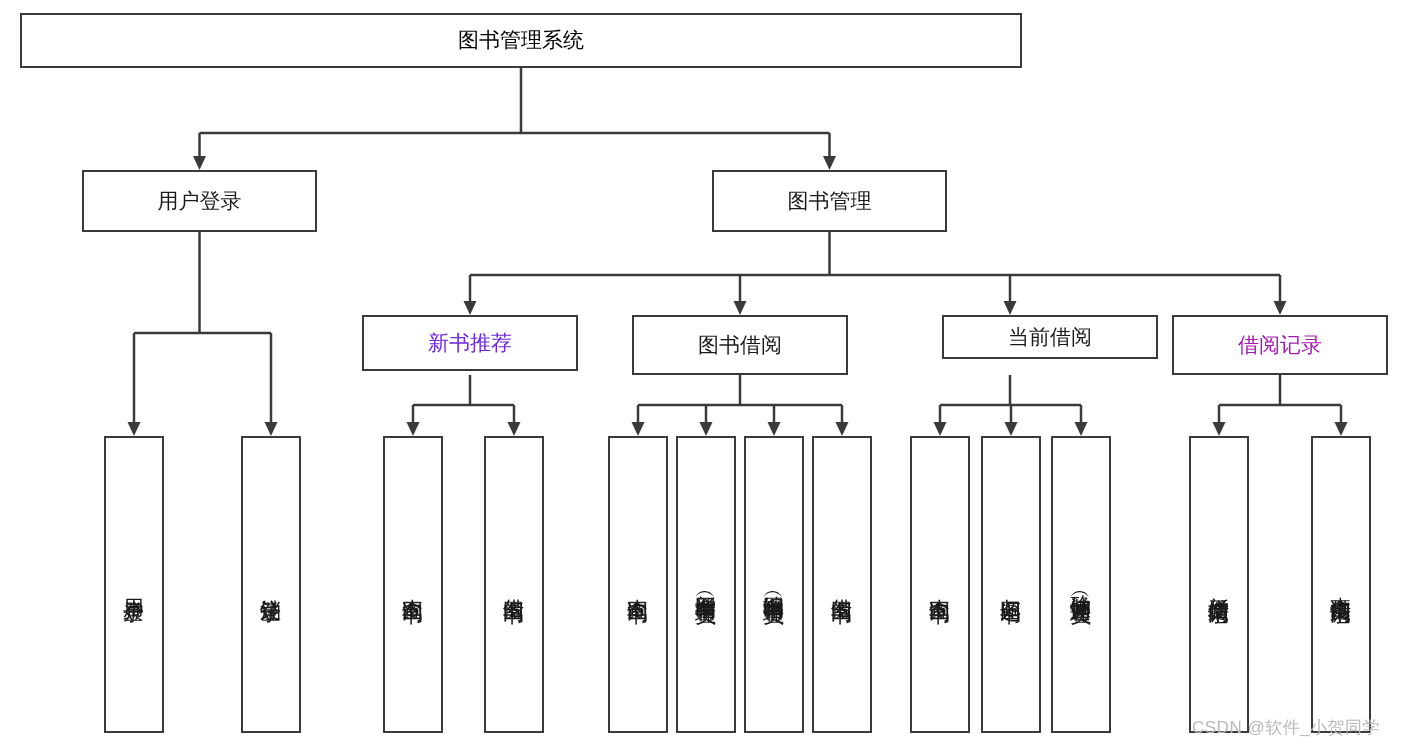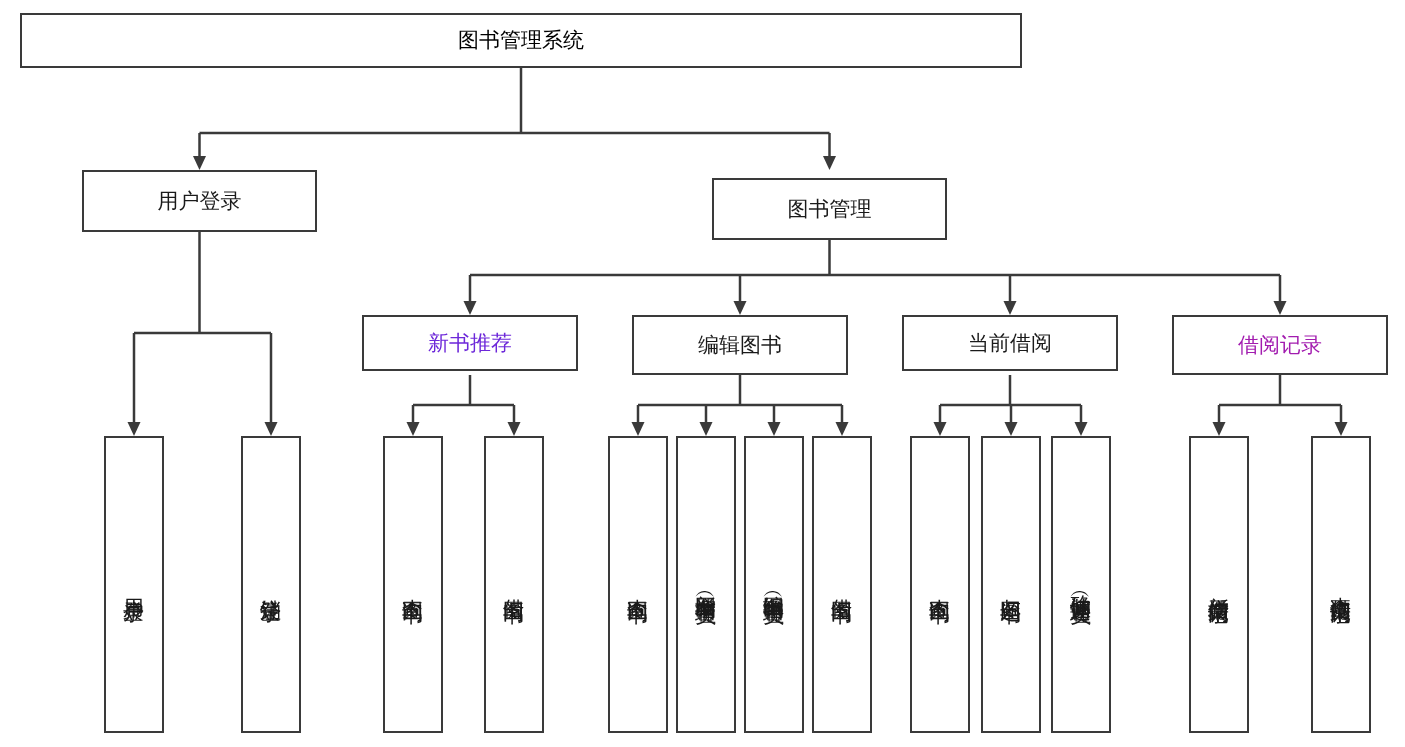--- a/index.html
+++ b/index.html
@@ -116,30 +116,30 @@
       <line x1="1341" y1="405" x2="1341" y2="423" stroke="#3a3a3a" stroke-width="2.5"></line>
       <polygon points="1334.5,422 1347.5,422 1341,436" fill="#3a3a3a"></polygon>
     </svg>
   <div id="nodes">
       <div class="node horiz" style="left: 20px; top: 13px; width: 1002px; height: 55px; border-color: rgb(58, 58, 58); background: rgb(255, 255, 255); color: #000000;">
         <span class="label">图书管理系统</span>
       </div>
       <div class="node horiz" style="left: 82px; top: 170px; width: 235px; height: 62px; border-color: rgb(58, 58, 58); background: rgb(255, 255, 255); color: rgb(26, 26, 26);">
         <span class="label">用户登录</span>
       </div>
-      <div class="node horiz" style="left: 712px; top: 178px; width: 235px; height: 62px; border-color: rgb(58, 58, 58); background: rgb(255, 255, 255); color: rgb(26, 26, 26);">
+      <div class="node horiz" style="left: 712px; top: 170px; width: 235px; height: 62px; border-color: rgb(58, 58, 58); background: rgb(255, 255, 255); color: rgb(26, 26, 26);">
         <span class="label">图书管理</span>
       </div>
       <div class="node horiz" style="left: 362px; top: 315px; width: 216px; height: 56px; border-color: rgb(58, 58, 58); background: rgb(255, 255, 255); color: #6d28d9;">
         <span class="label">新书推荐</span>
       </div>
       <div class="node horiz" style="left: 632px; top: 315px; width: 216px; height: 60px; border-color: rgb(58, 58, 58); background: rgb(255, 255, 255); color: rgb(26, 26, 26);">
-        <span class="label">编辑图书</span>
+        <span class="label">图书借阅</span>
       </div>
-      <div class="node horiz" style="left: 902px; top: 315px; width: 216px; height: 56px; border-color: rgb(58, 58, 58); background: rgb(255, 255, 255); color: rgb(26, 26, 26);">
+      <div class="node horiz" style="left: 942px; top: 315px; width: 216px; height: 44px; border-color: rgb(58, 58, 58); background: rgb(255, 255, 255); color: rgb(26, 26, 26);">
         <span class="label">当前借阅</span>
       </div>
       <div class="node horiz" style="left: 1172px; top: 315px; width: 216px; height: 60px; border-color: rgb(58, 58, 58); background: rgb(255, 255, 255); color: #a21caf;">
         <span class="label">借阅记录</span>
       </div>
       <div class="node vert" style="left: 104px; top: 436px; width: 60px; height: 297px; border-color: rgb(58, 58, 58); background: rgb(255, 255, 255); color: rgb(26, 26, 26);">
         <span class="label">用户登录</span>
       </div>
       <div class="node vert" style="left: 241px; top: 436px; width: 60px; height: 297px; border-color: rgb(58, 58, 58); background: rgb(255, 255, 255); color: rgb(26, 26, 26);">
         <span class="label">注销登录</span>
@@ -171,13 +171,14 @@
       <div class="node vert" style="left: 1051px; top: 436px; width: 60px; height: 297px; border-color: rgb(58, 58, 58); background: rgb(255, 255, 255); color: rgb(26, 26, 26);">
         <span class="label">确认归还（管理员）</span>
       </div>
       <div class="node vert" style="left: 1189px; top: 436px; width: 60px; height: 297px; border-color: rgb(58, 58, 58); background: rgb(255, 255, 255); color: rgb(26, 26, 26);">
         <span class="label">新增借阅记录</span>
       </div>
       <div class="node vert" style="left: 1311px; top: 436px; width: 60px; height: 297px; border-color: rgb(58, 58, 58); background: rgb(255, 255, 255); color: rgb(26, 26, 26);">
         <span class="label">查询借阅记录</span>
       </div>
     </div>
+  <div class="watermark" style="left: 1192px; top: 716px; color: rgb(184, 184, 184);">CSDN @软件_小贺同学</div>
 </div>
 
 </body></html>

